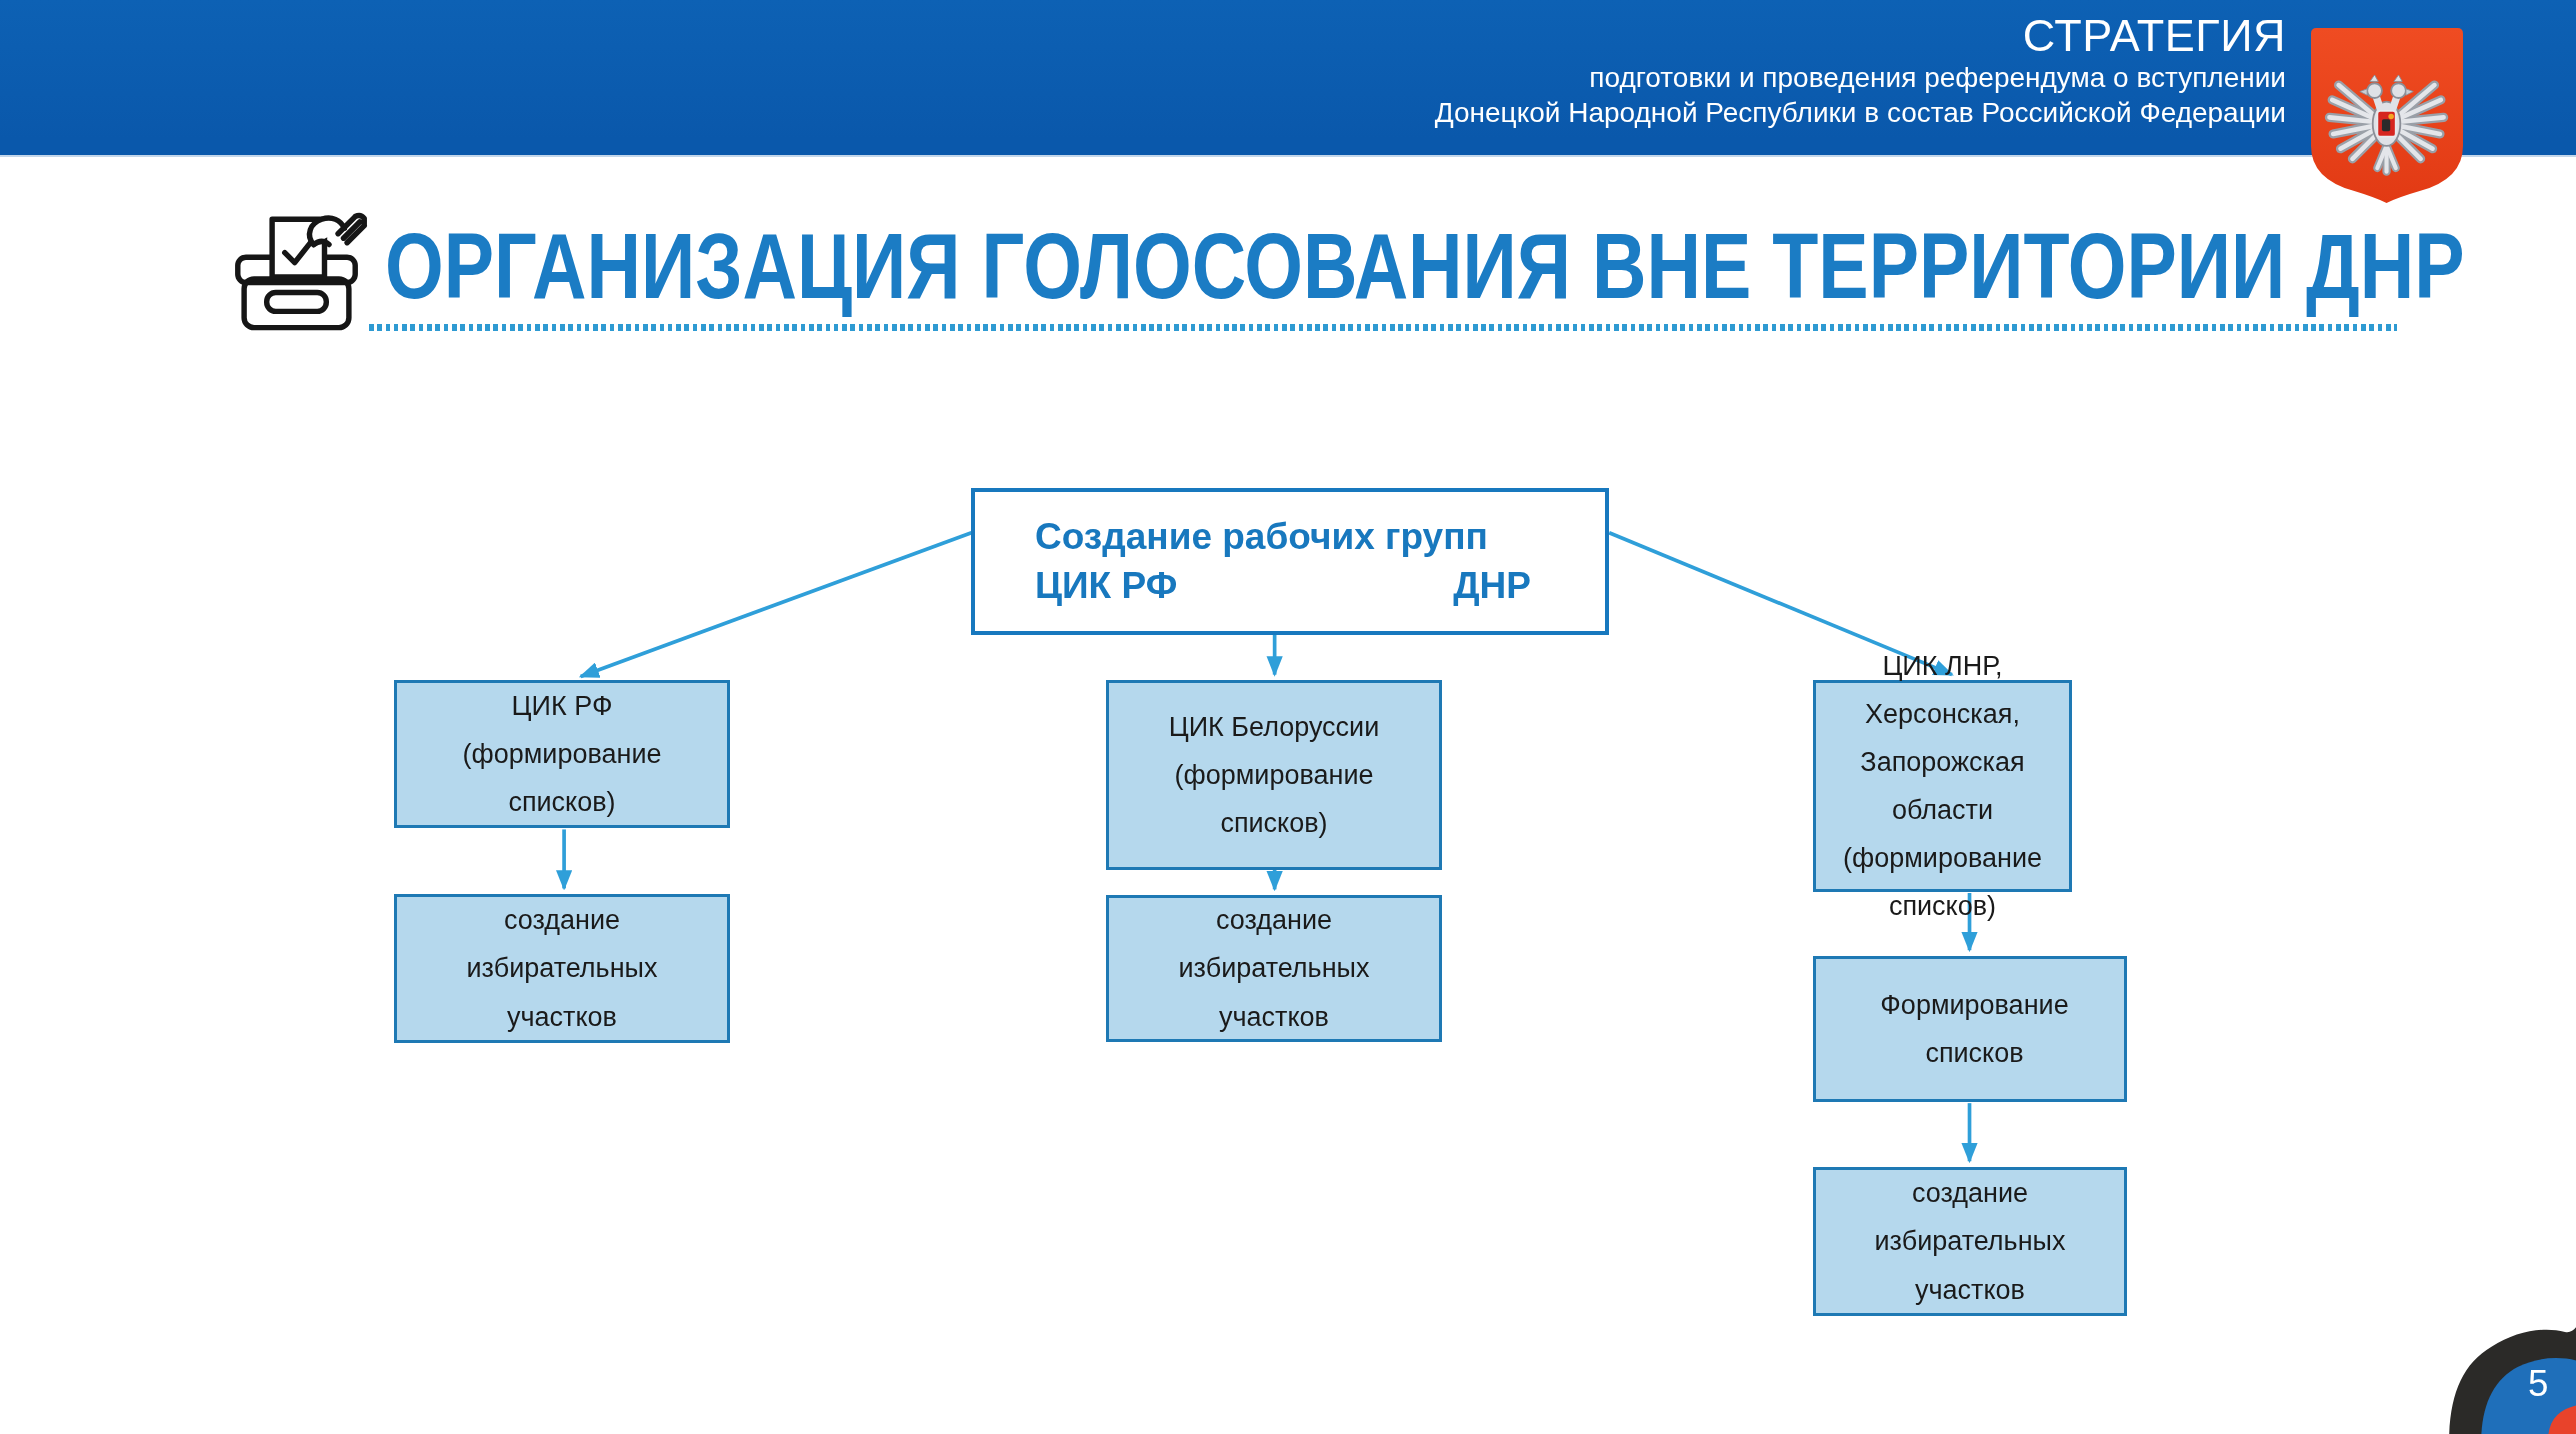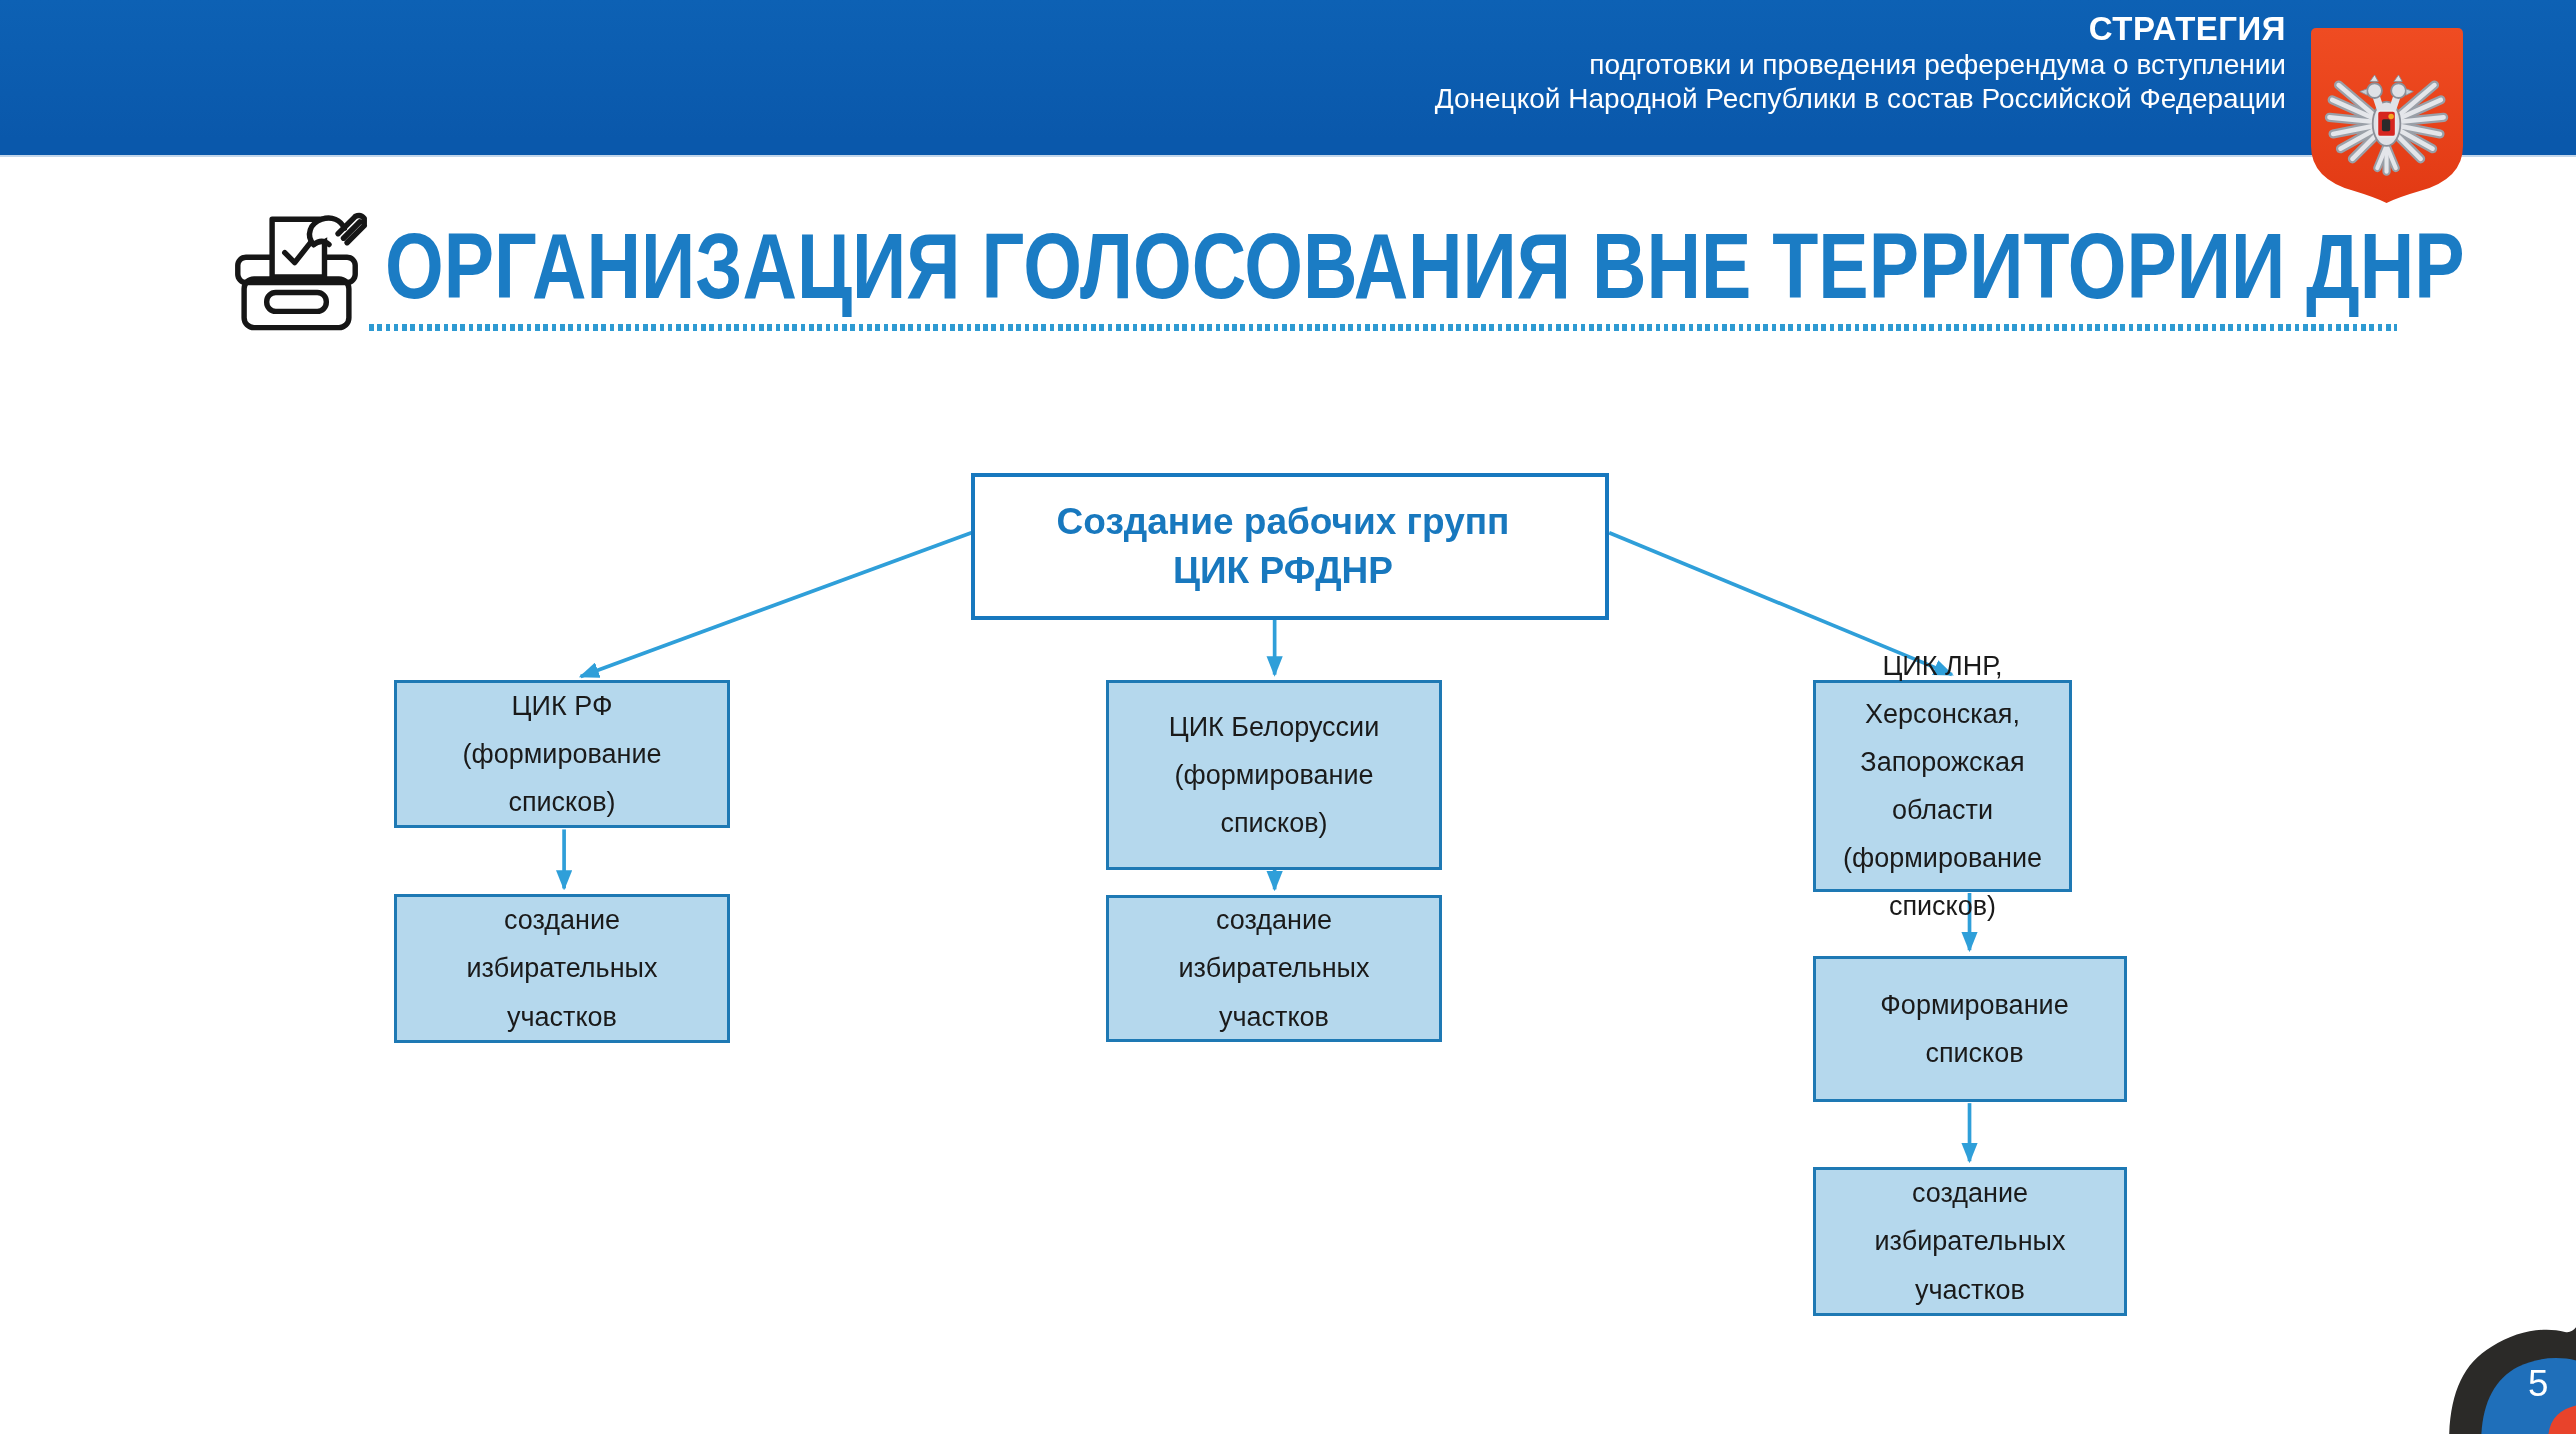--- a/index.html
+++ b/index.html
@@ -9,46 +9,46 @@
     font-family:"Liberation Sans","DejaVu Sans",sans-serif;
   }
 
   
   .header {
     position:absolute; left:0; top:0; width:2576px; height:155px;
     background:linear-gradient(180deg,#0d61b4 0%,#0a58ab 90%);
     border-bottom:2.8px solid #c3d6ea;
   }
   .header-text { position:absolute; top:11px; right:290px; text-align:right; color:#ffffff; }
-  .header-title { font-size:33px; font-weight:700; line-height:1.12; letter-spacing:0.5px; }
+  .header-title { font-size:45px; font-weight:400; line-height:1.12; letter-spacing:0.5px; }
   .header-sub   { font-size:28px; font-weight:400; line-height:1.22; }
 
   .emblem { position:absolute; left:2311px; top:28px; width:152px; height:175px; }
 
   
   .ballot-icon { position:absolute; left:219px; top:203px; width:155px; height:140px; }
   .page-title {
     position:absolute; left:385px; top:216px; margin:0;
     font-size:92px; font-weight:700; color:#1b7cc4; white-space:nowrap;
     line-height:1.1; transform:scaleX(0.82); transform-origin:left top;
   }
   .dotted-rule {
     position:absolute; left:369px; top:324px; width:2028px; height:6.5px;
     background:repeating-linear-gradient(90deg,#2e9ad2 0 4.6px,rgba(0,0,0,0) 4.6px 8.3px);
   }
 
   
   .flow-arrows { position:absolute; left:0; top:0; width:2576px; height:1434px; pointer-events:none; }
 
   .root-box {
-    position:absolute; left:971px; top:473px; width:638px; height:147px;
+    position:absolute; left:971px; top:488px; width:638px; height:147px;
     background:#ffffff; border:4.6px solid #1878be; box-sizing:border-box;
     color:#1878be; font-weight:700; font-size:37px;
     display:flex; flex-direction:column; justify-content:center;
-    padding:0 74px 0 60px; gap:7.4px;align-items:center;
+    padding:0 74px 0 60px; gap:7.4px;
   }
   .root-line2 { display:flex; justify-content:space-between; }
 
   .fbox {
     position:absolute; background:#b5d8ed; border:3.7px solid #1e79b4; box-sizing:border-box;
     display:flex; align-items:center; justify-content:center; text-align:center;
     color:#1a1a1a; font-size:27px; line-height:1.78; white-space:pre-line;
   }
   .box-l1 { left:394px;  top:680px;  width:336px; height:148px; }
   .box-l2 { left:394px;  top:894px;  width:336px; height:149px; }

